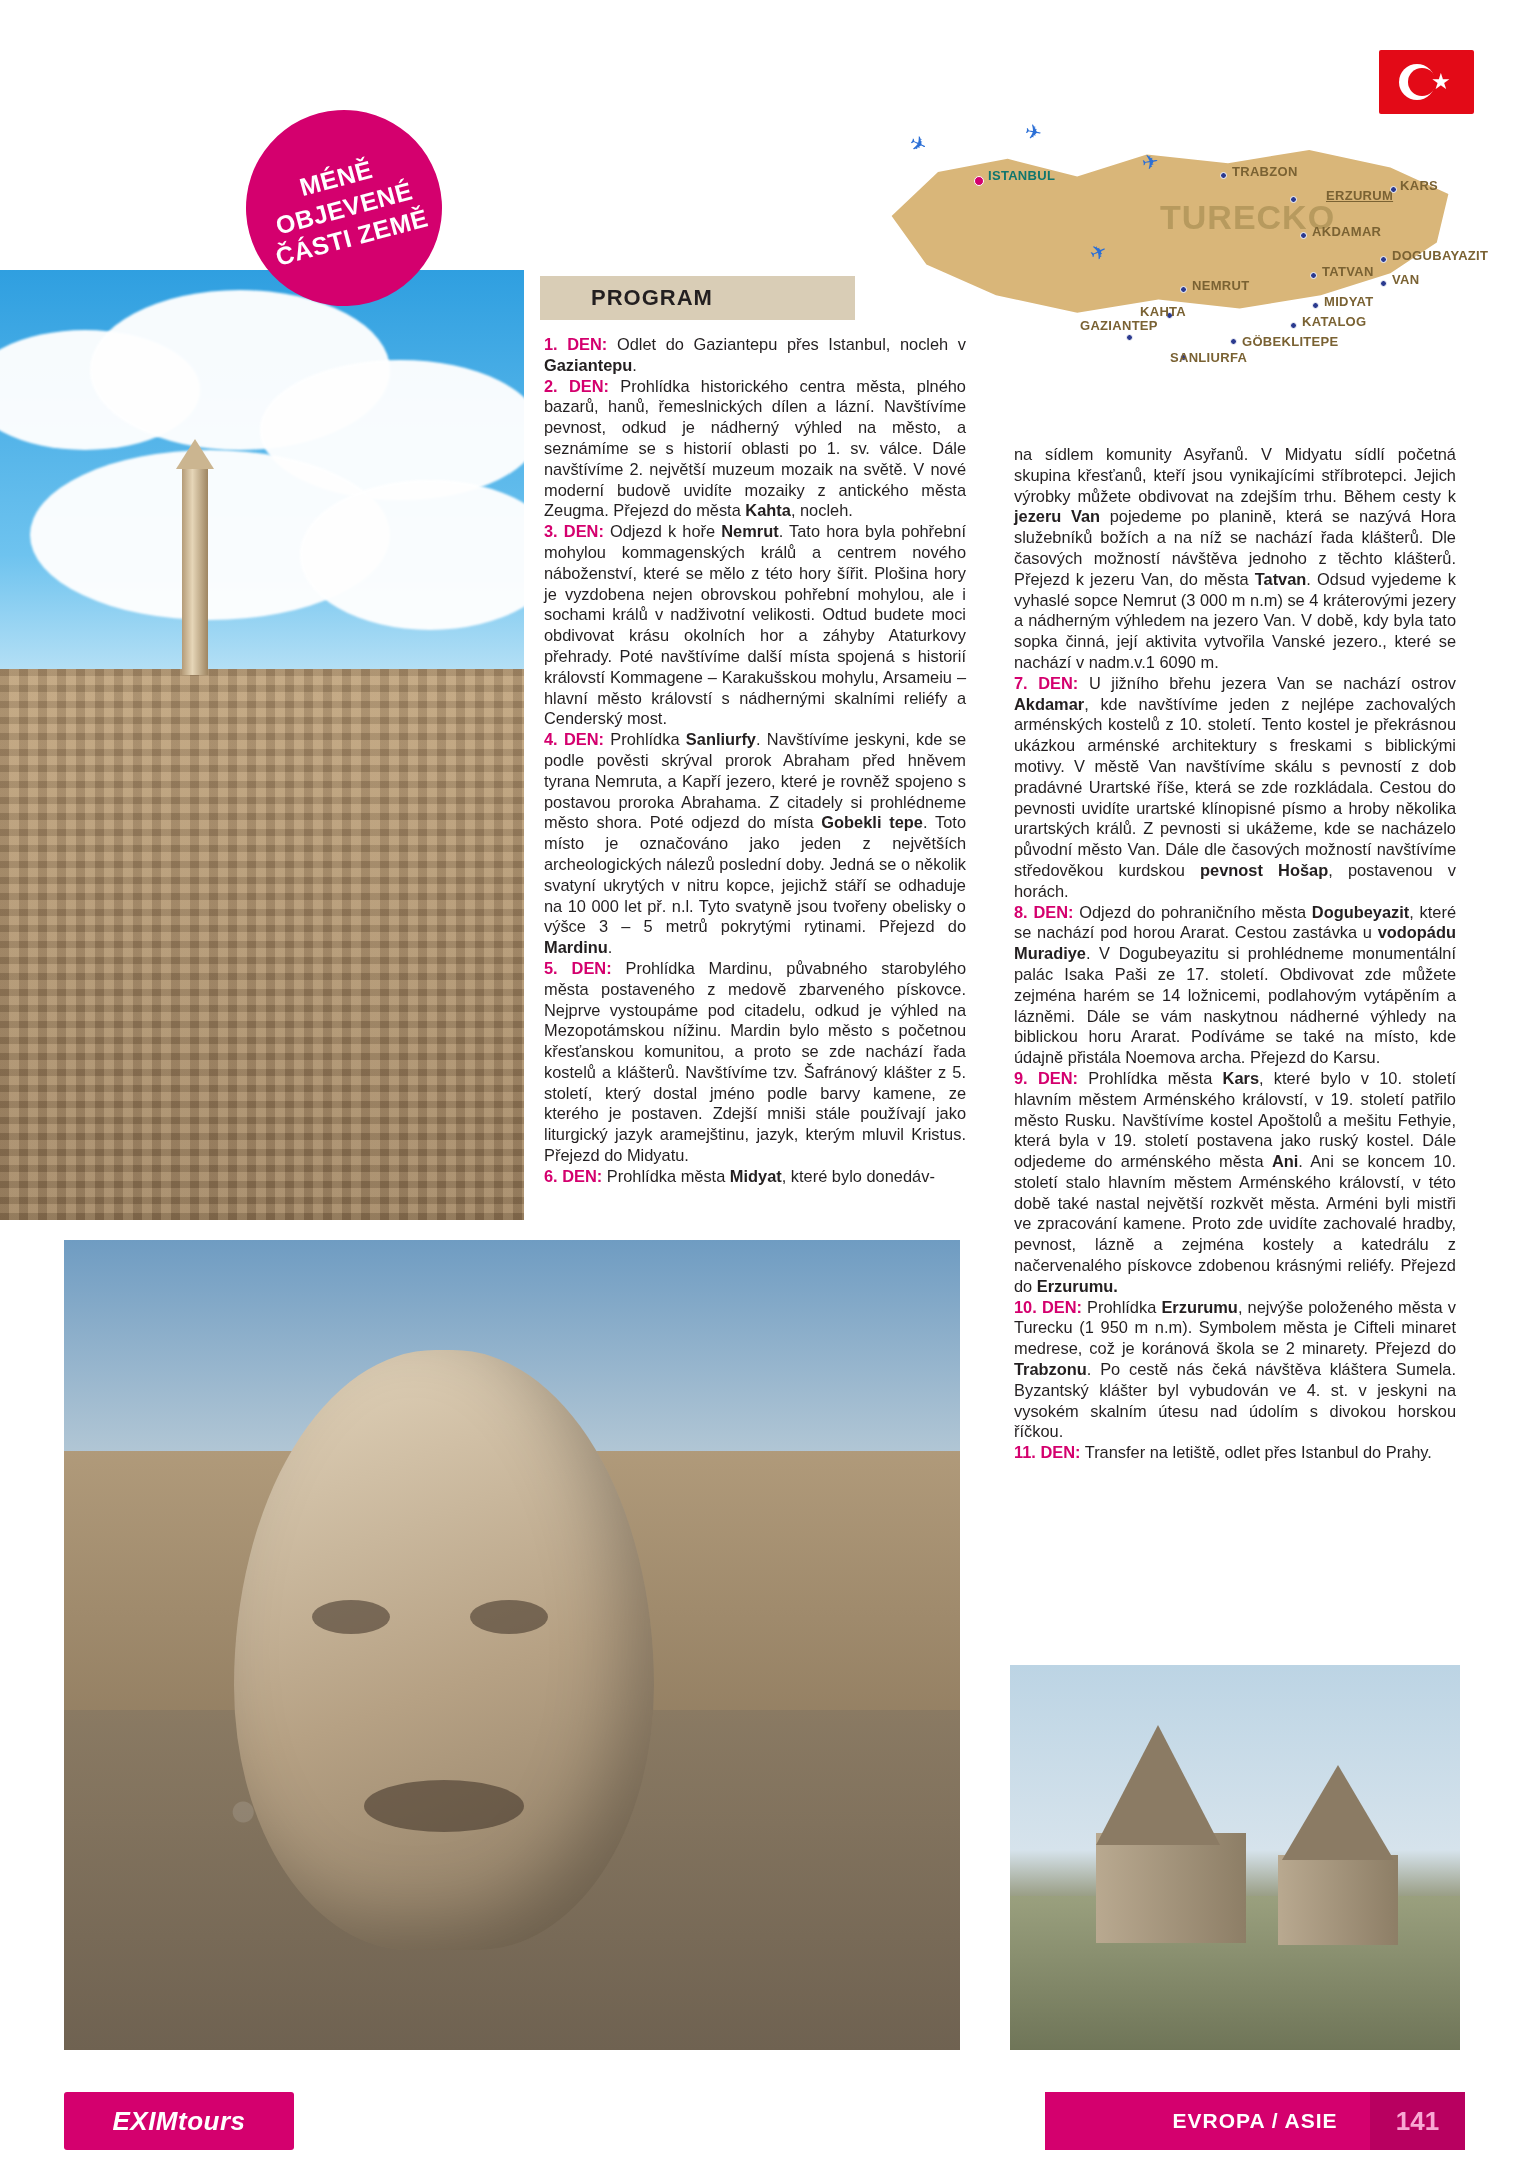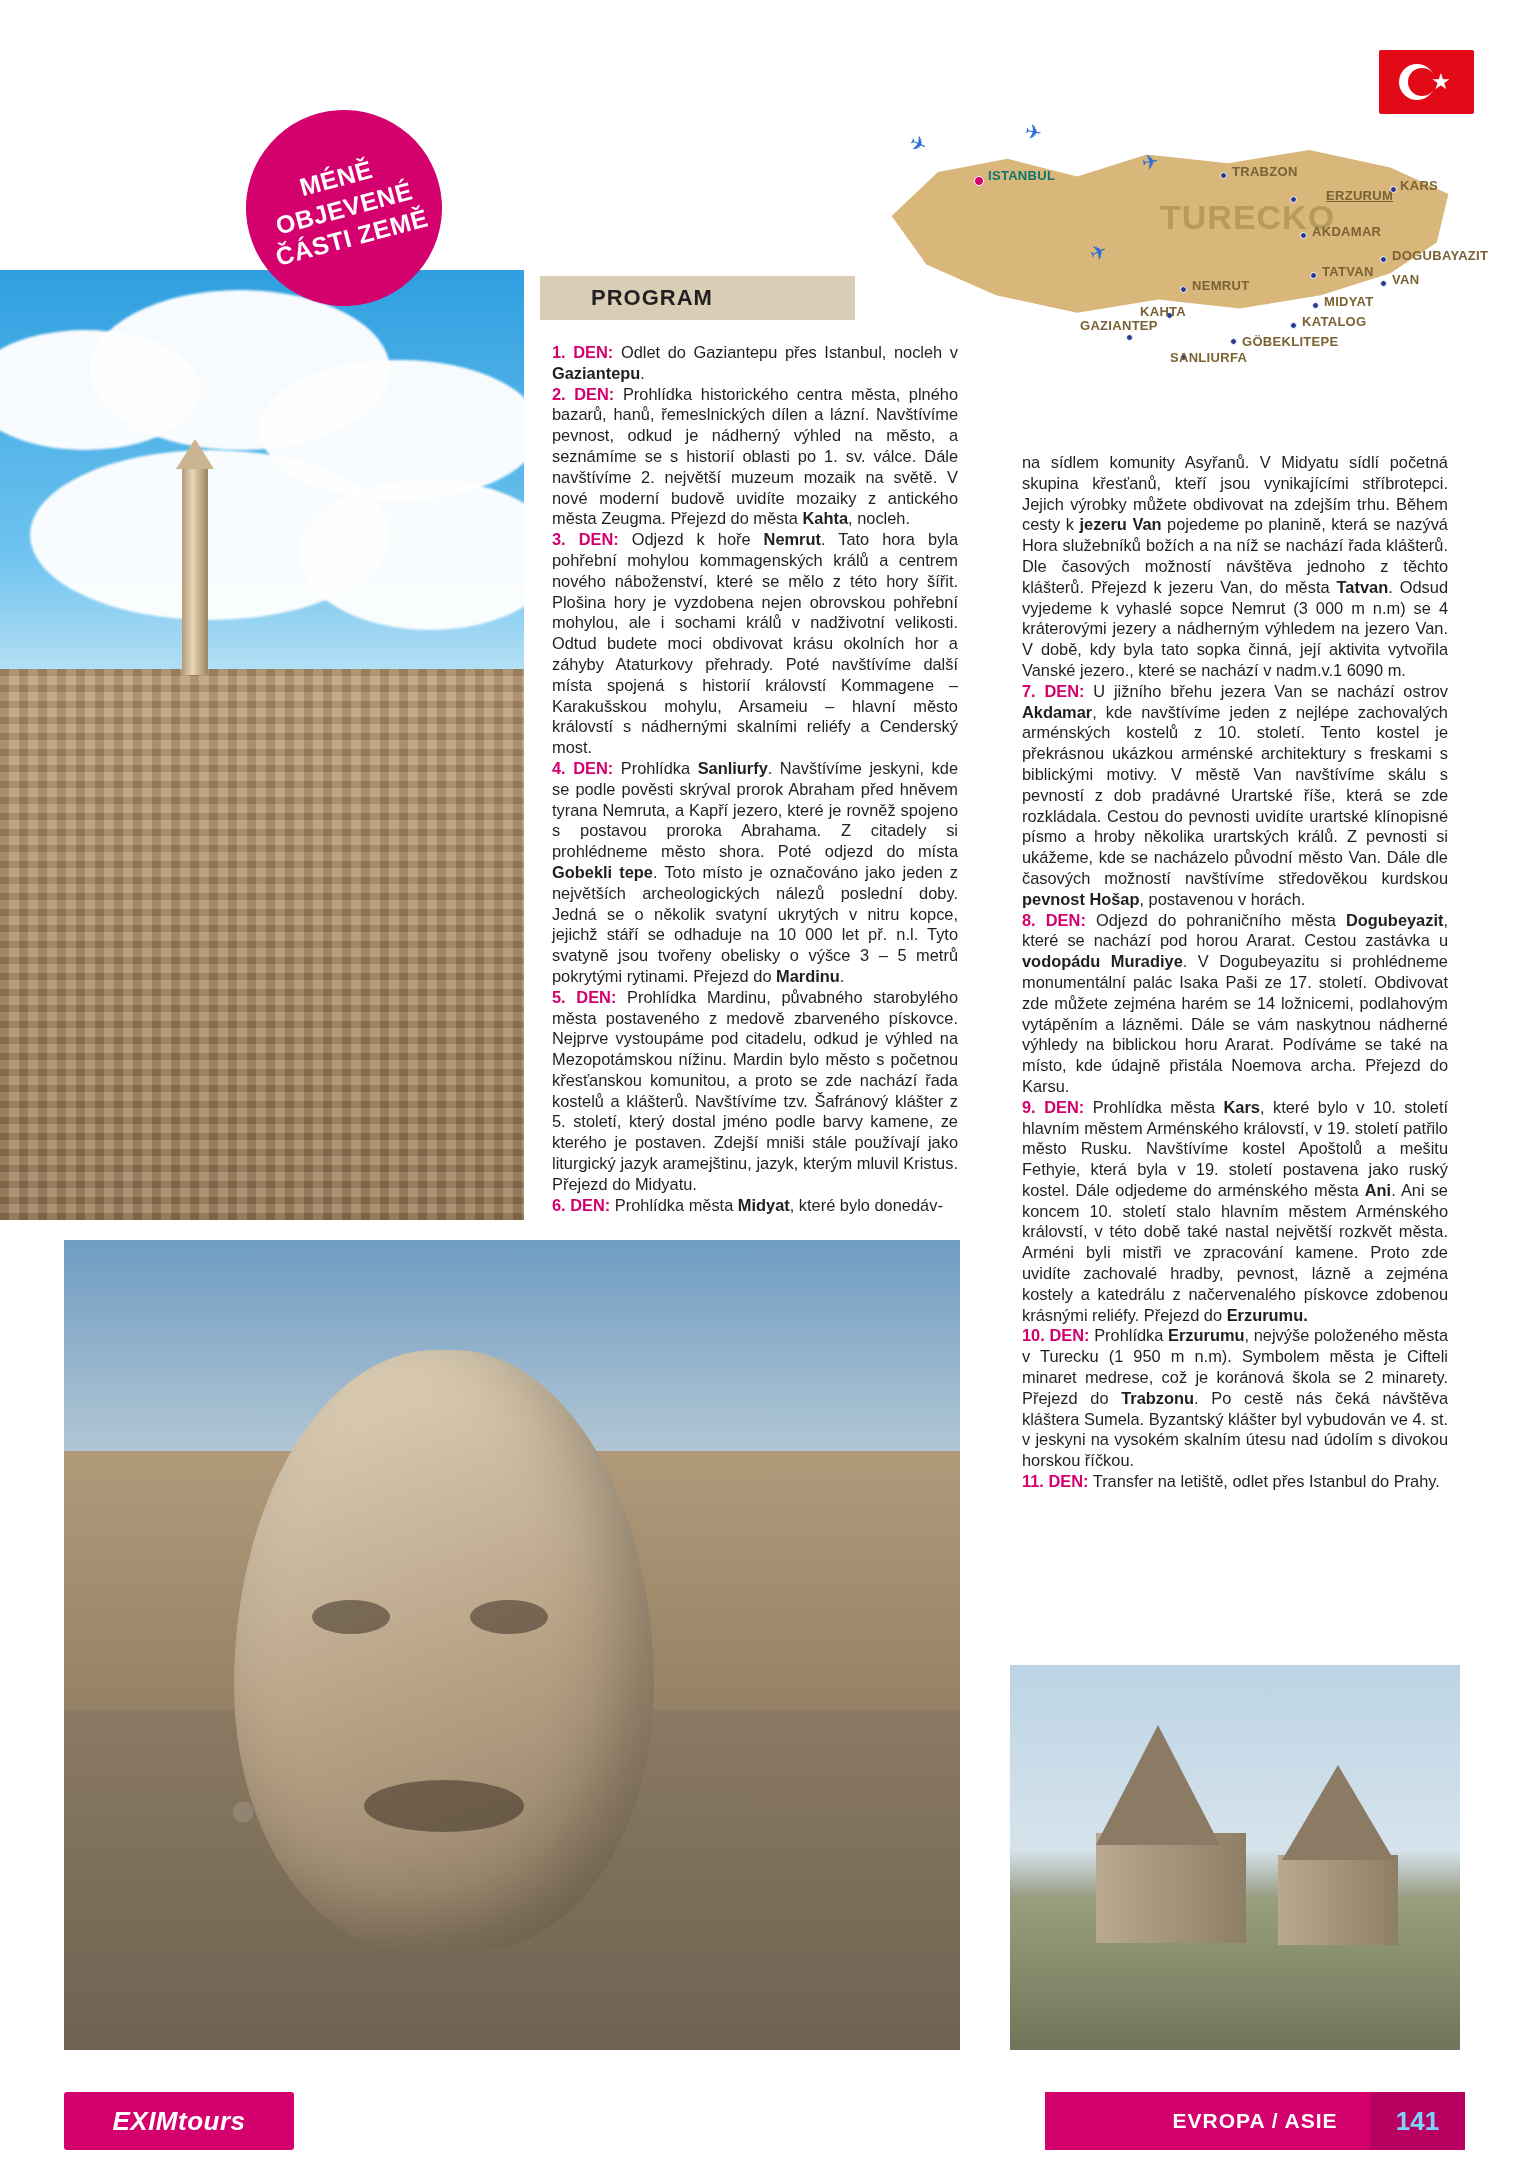--- a/index.html
+++ b/index.html
@@ -158,21 +158,21 @@
 
   
   .col {
     position:absolute;
     font-size:16.4px;
     line-height:1.268;
     text-align:justify;
     color:#231f20;
     -webkit-hyphens:auto; hyphens:auto;
   }
-  .col p { margin:12px; }
+  .col p { margin:4px; }
   .col-left  { left:540px; top:330px; width:430px; }
   .col-right { left:1010px; top:440px; width:450px; }
   b { font-weight:bold; }
   .day { color:#d4006e; font-weight:bold; }
 
   
   .footer { position:absolute; left:0; bottom:0; width:100%; height:78px; }
   .footer-logo {
     position:absolute; left:64px; top:10px; width:230px; height:58px;
     background:#d4006e; border-radius:3px;
@@ -185,21 +185,21 @@
     color:#d4006e; font-size:20px; font-weight:bold; letter-spacing:.4px;
   }
   .footer-right {
     position:absolute; right:64px; top:10px; width:420px; height:58px;
     background:#d4006e; color:#fff;
     display:flex; align-items:center; justify-content:center;
     font-size:21px; font-weight:bold; letter-spacing:1px;
   }
   .footer-page {
     position:absolute; right:64px; top:10px; width:95px; height:58px;
-    background:#b80060; color:#7dd3fc;
+    background:#b80060; color:#f9a8d4;
     display:flex; align-items:center; justify-content:center;
     font-size:26px; font-weight:bold;
   }
 </style>
 </head>
 <body>
 
 <div class="photo-city">
   <div class="cloud" style="left:-30px;top:60px;width:230px;height:120px;"></div>
   <div class="cloud" style="left:90px;top:20px;width:300px;height:160px;"></div>

